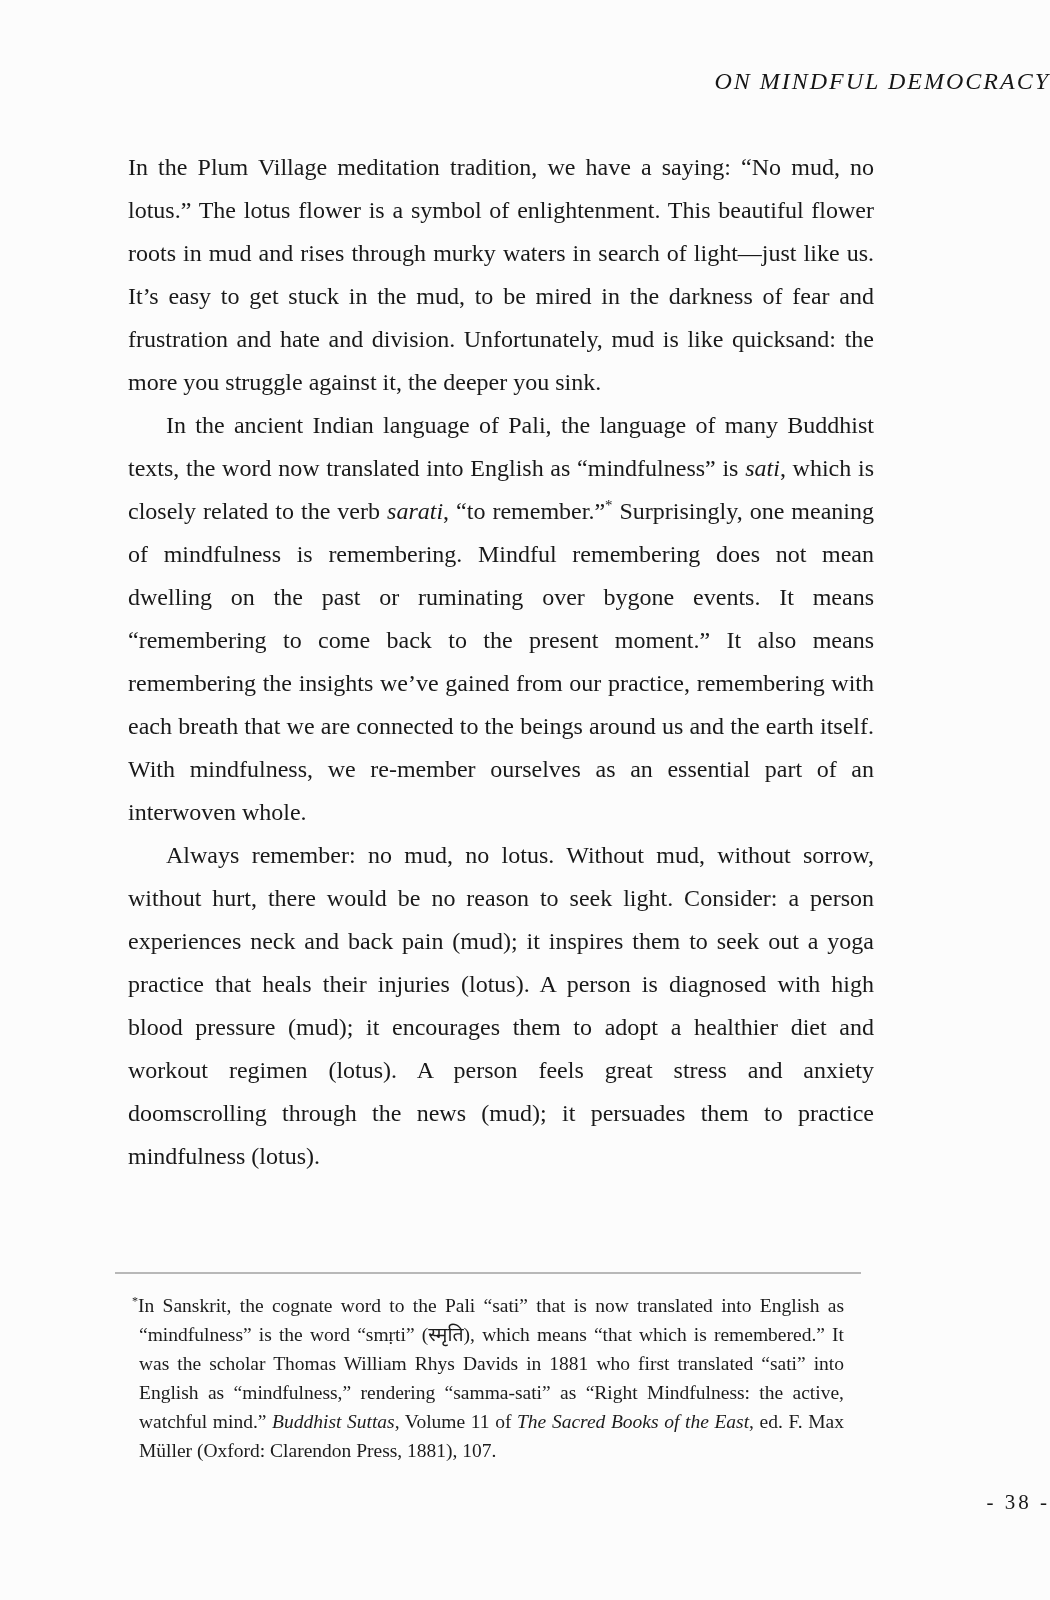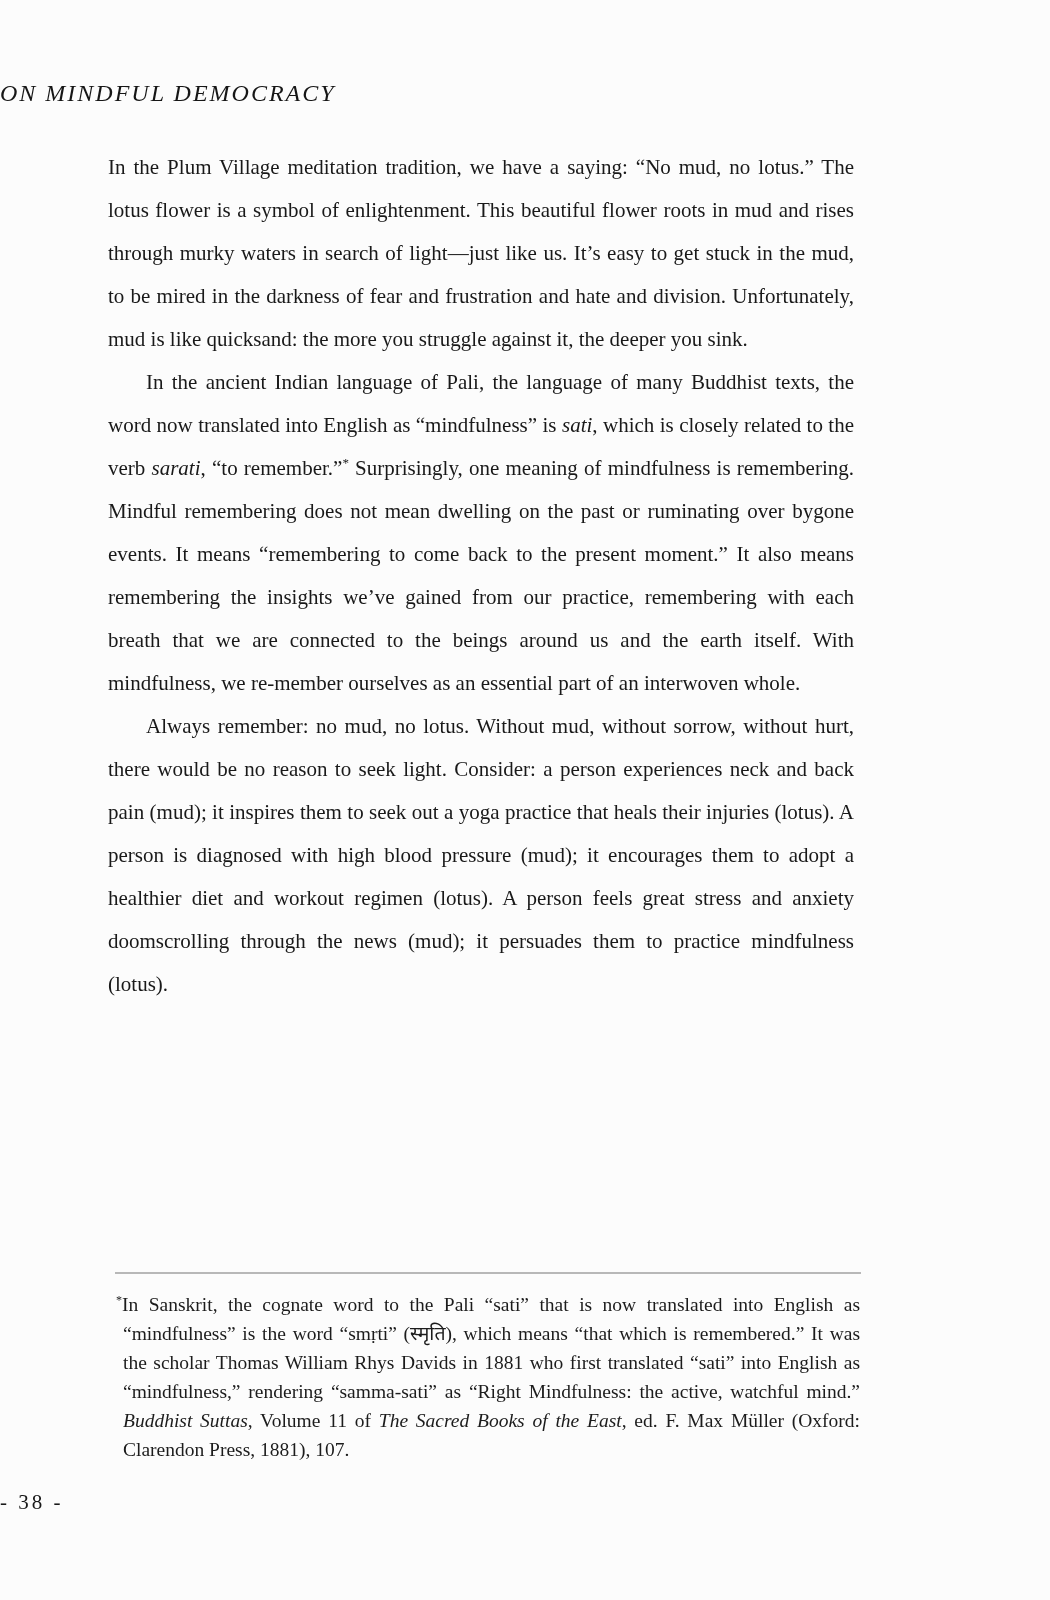--- a/index.html
+++ b/index.html
@@ -11,35 +11,35 @@
     position: relative;
     width: 1050px;
     height: 1600px;
     background: #fcfcfc;
     color: #1a1a1a;
     font-family: "Liberation Serif", serif;
     overflow: hidden;
   }
   .running-head {
     position: absolute;
-    top: 80px;
+    top: 68px;
     left: 0;
     width: 100%;
-    text-align: left;
+    text-align: right;
     font-style: italic;
     font-size: 24px;
     letter-spacing: 2px;
     color: #161616;
   }
   .body-text {
     position: absolute;
     top: 146px;
-    left: 108px;
+    left: 128px;
     width: 746px;
-    font-size: 21px;
+    font-size: 24px;
     line-height: 43px;
     text-align: justify;
     color: #191919;
   }
   .para {
     margin: 0;
     text-indent: 38px;
   }
   .para.no-indent {
     text-indent: 0;
@@ -57,37 +57,37 @@
     left: 115px;
     width: 746px;
   }
   .footnote-rule {
     border: none;
     border-top: 2px solid #b8b8b8;
     margin: 0 0 16px 0;
     width: 100%;
   }
   .footnote {
-    margin: 1px;
+    margin: 17px;
     font-size: 19.5px;
     line-height: 29px;
     text-align: justify;
     color: #1c1c1c;
     padding-left: 7px;
     text-indent: -7px;
   }
   .footnote em {
     font-style: italic;
   }
   .page-number {
     position: absolute;
     top: 1490px;
     left: 0;
     width: 100%;
-    text-align: left;
+    text-align: right;
     font-size: 21px;
     letter-spacing: 3px;
     color: #191919;
   }
 </style>
 </head>
 <body>
 
 <div class="page">
 

